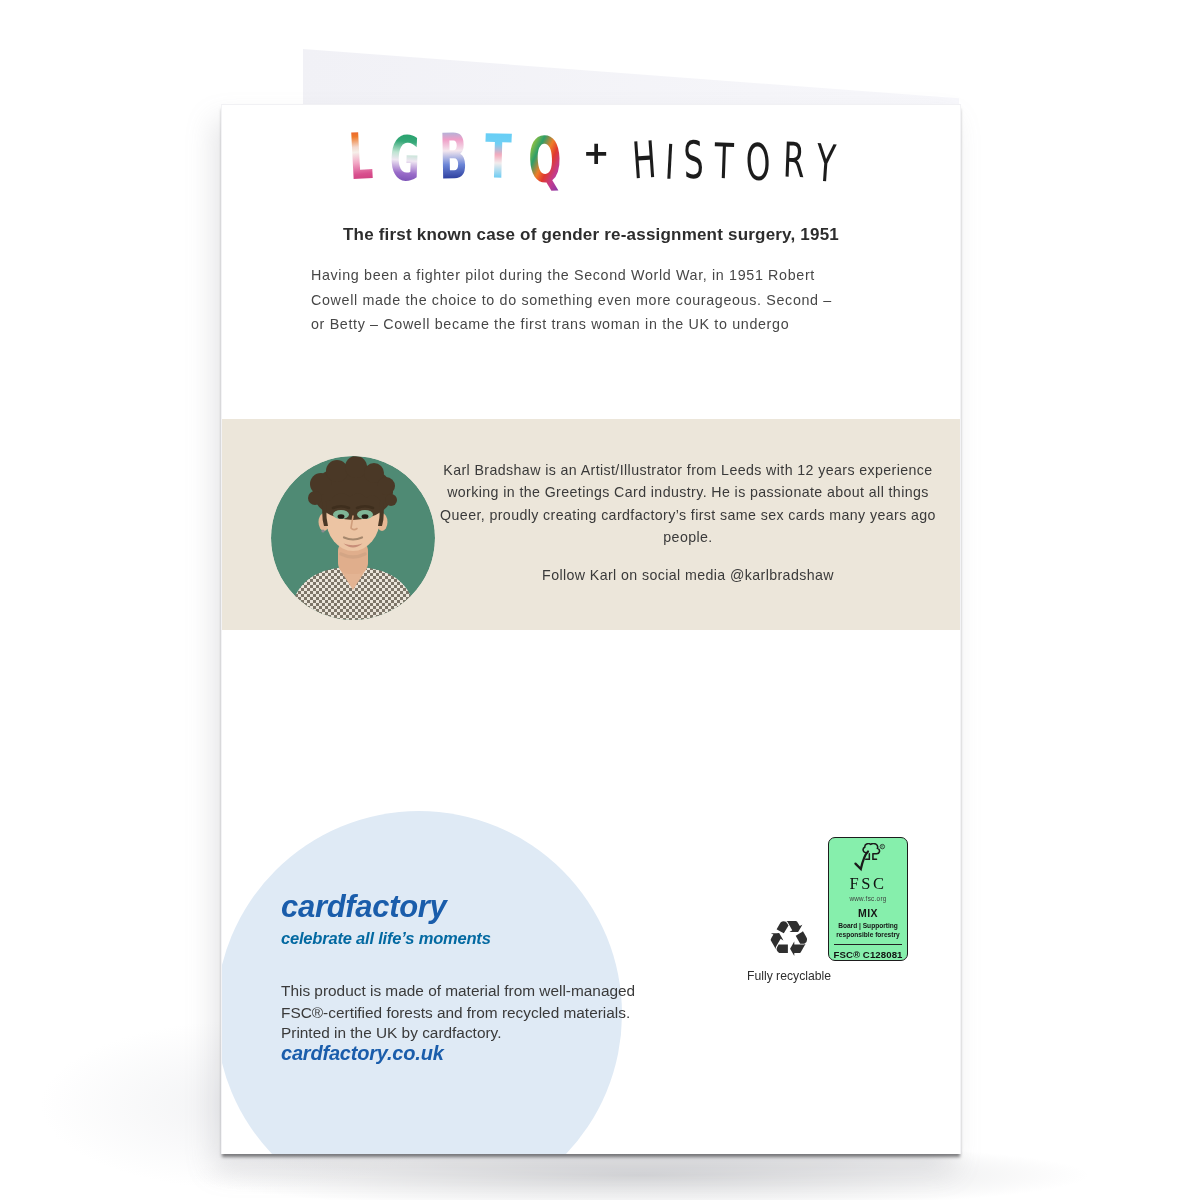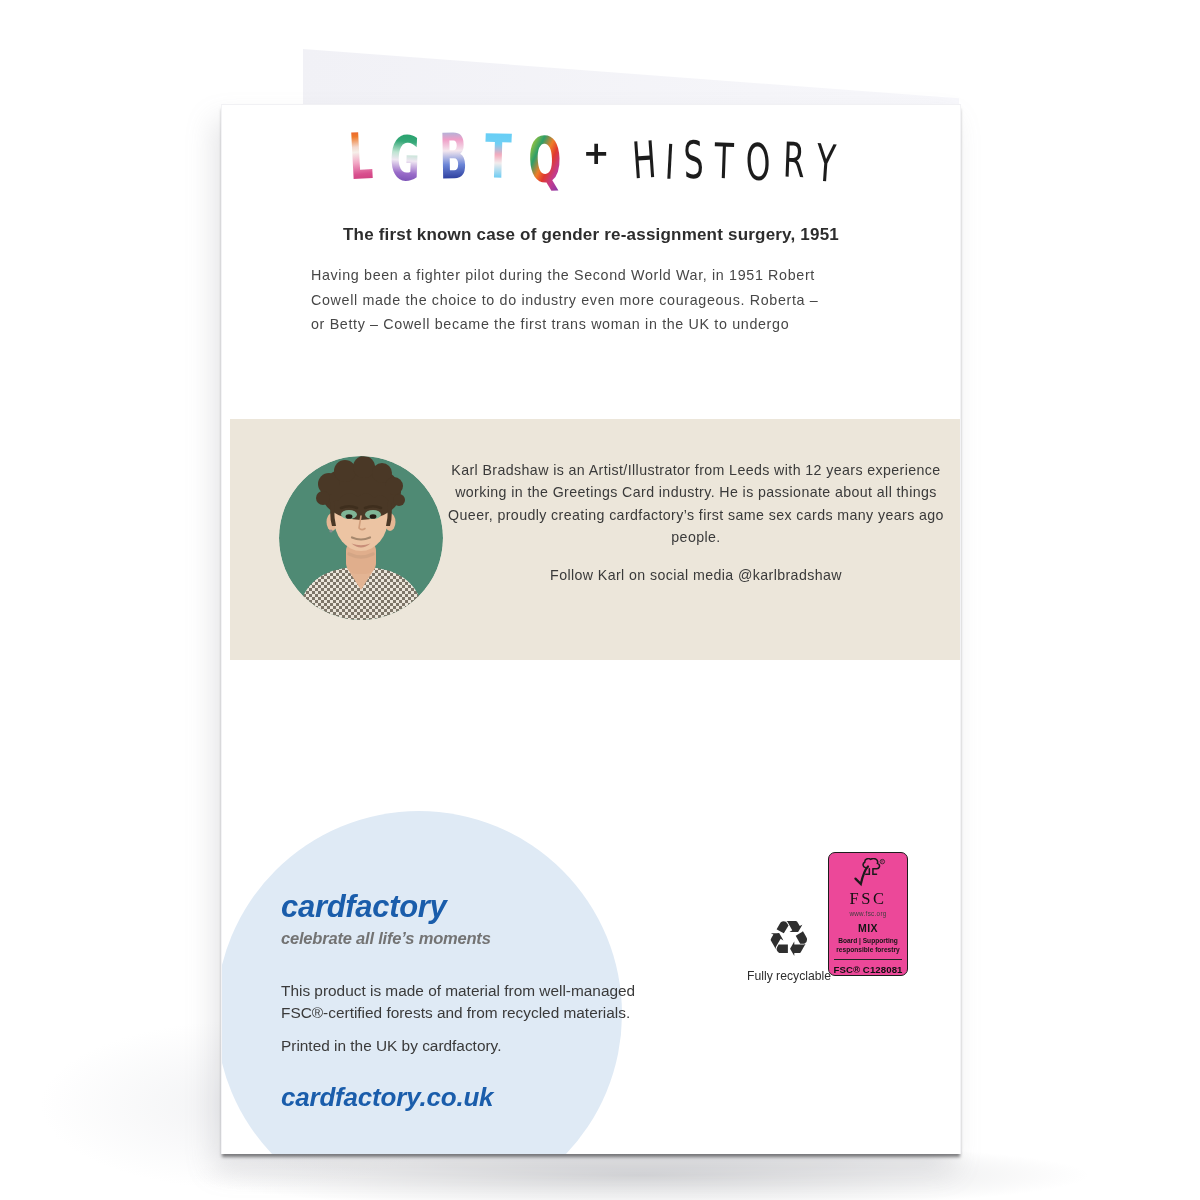--- a/index.html
+++ b/index.html
@@ -48,43 +48,43 @@
   .hl:nth-child(5){transform:rotate(-3deg) scale(.68,1.10) translateY(2px);}
   .hl:nth-child(6){transform:rotate(2deg)  scale(.68,1.05);}
   .hl:nth-child(7){transform:rotate(4deg)  scale(.68,1.12) translateY(3px);}
 
   .subtitle{position:absolute;top:120px;left:0;width:100%;text-align:center;
             font-size:17px;font-weight:700;color:#2d2d2d;letter-spacing:.2px;}
   .para{position:absolute;top:158px;left:50%;transform:translateX(-50%);width:560px;text-align:left;}
   .para .line{font-size:14.3px;letter-spacing:.65px;line-height:24.6px;color:#474747;white-space:nowrap;}
 
   
-  .bio-panel{position:absolute;left:8px;top:314px;width:738px;height:241px;background:#ece6da;}
+  .bio-panel{position:absolute;left:0;top:314px;width:738px;height:211px;background:#ece6da;}
   .photo{position:absolute;left:49px;top:37px;width:164px;height:164px;border-radius:50%;overflow:hidden;}
   .photo svg{display:block;width:164px;height:164px;}
   .bio-text{position:absolute;left:208px;top:40px;width:516px;text-align:center;}
   .bio-text .line{font-size:14.2px;letter-spacing:.4px;line-height:22.4px;color:#3a3a3a;white-space:nowrap;}
   .follow{margin-top:18px;font-size:14.2px;letter-spacing:.4px;color:#3a3a3a;}
 
   
   .blue-circle{position:absolute;left:-6px;top:706px;width:406px;height:406px;border-radius:50%;
                background:#dfeaf5;}
   .footer-left{position:absolute;left:59px;top:784px;width:330px;}
   .brand{font-size:31px;font-weight:700;font-style:italic;color:#1a5dab;letter-spacing:-.3px;}
-  .tagline{margin-top:4px;font-size:16.5px;font-weight:700;font-style:italic;color:#737373;letter-spacing:-.2px;}
+  .tagline{margin-top:4px;font-size:16.5px;font-weight:700;font-style:italic;color:#0369a1;letter-spacing:-.2px;}
   .materials{margin-top:32px;}
   .materials .line{font-size:15.4px;line-height:21.8px;color:#3a3a3a;white-space:nowrap;}
-  .printed{margin-top:13px;font-size:15.4px;color:#3a3a3a;}
-  .website{margin-top:27px;font-size:26px;font-weight:700;font-style:italic;color:#1a5dab;letter-spacing:-.2px;}
+  .printed{font-size:15.4px;color:#3a3a3a;}
+  .website{font-size:20px;font-weight:700;font-style:italic;color:#1a5dab;letter-spacing:-.2px;}
 
   .recycle{position:absolute;left:512px;top:806px;width:110px;text-align:center;}
   .recycle .glyph{font-size:50px;line-height:56px;color:#2f2f2f;font-family:"DejaVu Sans",sans-serif;}
   .recycle .lbl{margin-top:2px;font-size:12.2px;color:#2e2e2e;}
 
-  .fsc-box{position:absolute;left:606px;top:747px;width:80px;height:124px;background:#ec4899;
+  .fsc-box{position:absolute;left:606px;top:732px;width:80px;height:124px;background:#86efac;
            border:1.6px solid #1d1d1d;border-radius:7px;display:flex;flex-direction:column;
            align-items:center;padding-top:5px;box-sizing:border-box;}
   .fsc-box svg{display:block;}
   .fsc-word{font-family:"Liberation Serif",serif;font-size:16.5px;letter-spacing:2.5px;color:#111;
             margin-top:-2px;}
   .fsc-url{font-size:6.3px;color:#3d3d3d;letter-spacing:.3px;margin-top:1px;}
   .fsc-mix{font-size:10.5px;font-weight:700;color:#161616;margin-top:5px;letter-spacing:.4px;}
   .fsc-board{margin-top:3px;text-align:center;}
   .fsc-board .line{font-size:6.6px;font-weight:700;line-height:8.4px;color:#161616;}
   .fsc-div{width:86%;border-top:1.2px solid #222;margin-top:5px;}
@@ -101,21 +101,21 @@
   <div class="card">
 
     <div class="heading">
       <span class="bl bl0">L</span><span class="bl bl1">G</span><span class="bl bl2">B</span><span class="bl bl3">T</span><span class="bl bl4">Q</span><span class="plus">+</span><span class="hword"><span class="hl">H</span><span class="hl">I</span><span class="hl">S</span><span class="hl">T</span><span class="hl">O</span><span class="hl">R</span><span class="hl">Y</span></span>
     </div>
 
     <div class="subtitle">The first known case of gender re-assignment surgery, 1951</div>
 
     <div class="para">
       <div class="line">Having been a fighter pilot during the Second World War, in 1951 Robert</div>
-      <div class="line">Cowell made the choice to do industry even more courageous. Roberta –</div>
+      <div class="line">Cowell made the choice to do something even more courageous. Second –</div>
       <div class="line">or Betty – Cowell became the first trans woman in the UK to undergo</div>
     </div>
 
     <div class="bio-panel">
       <div class="photo">
         <svg viewBox="0 0 164 164">
           <defs>
             <clipPath id="pc">
                 <circle cx="82" cy="82" r="82"></circle>
               </clipPath>

